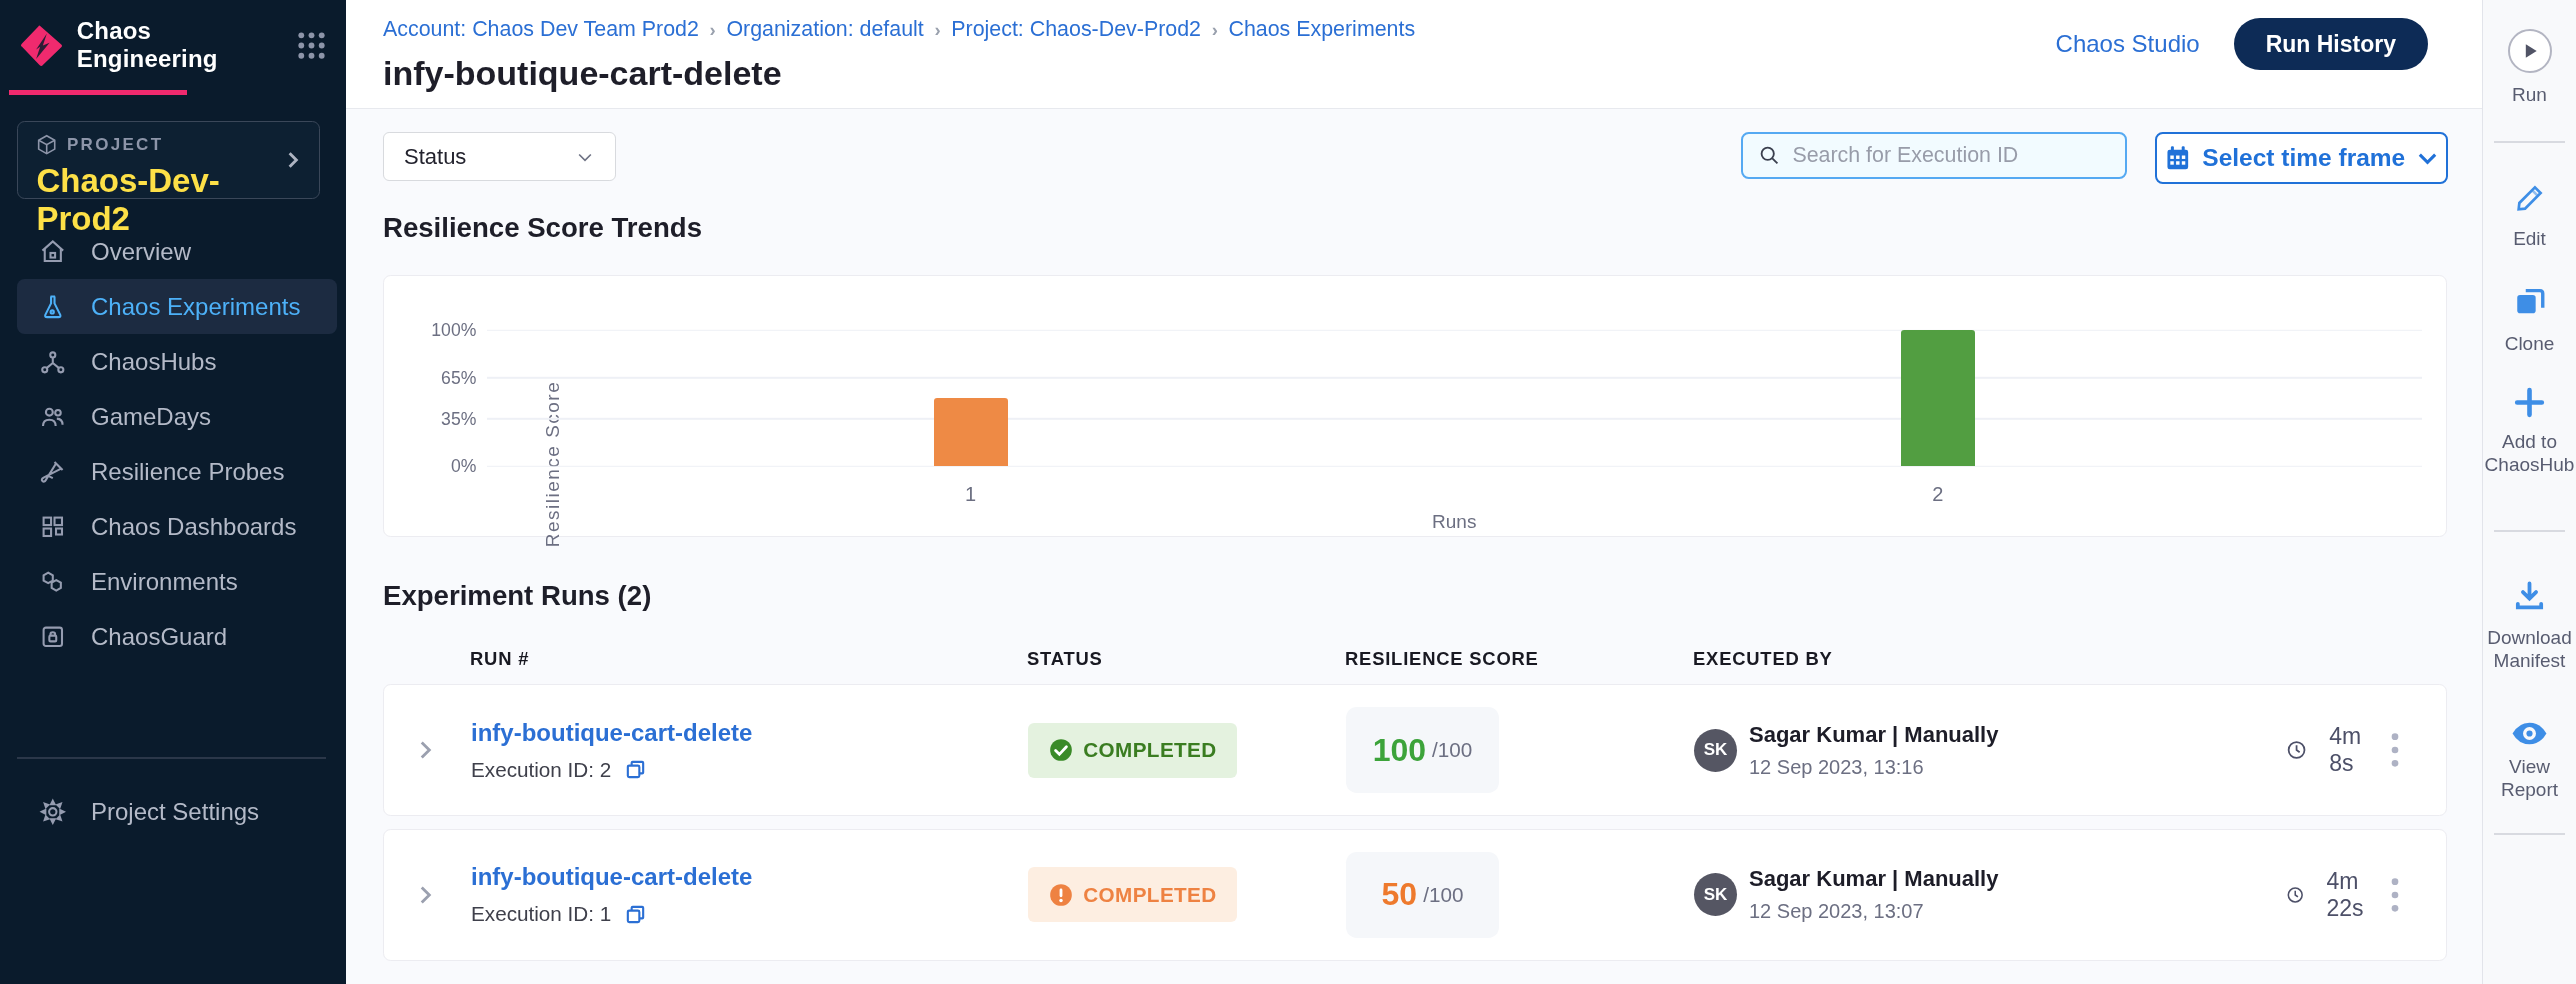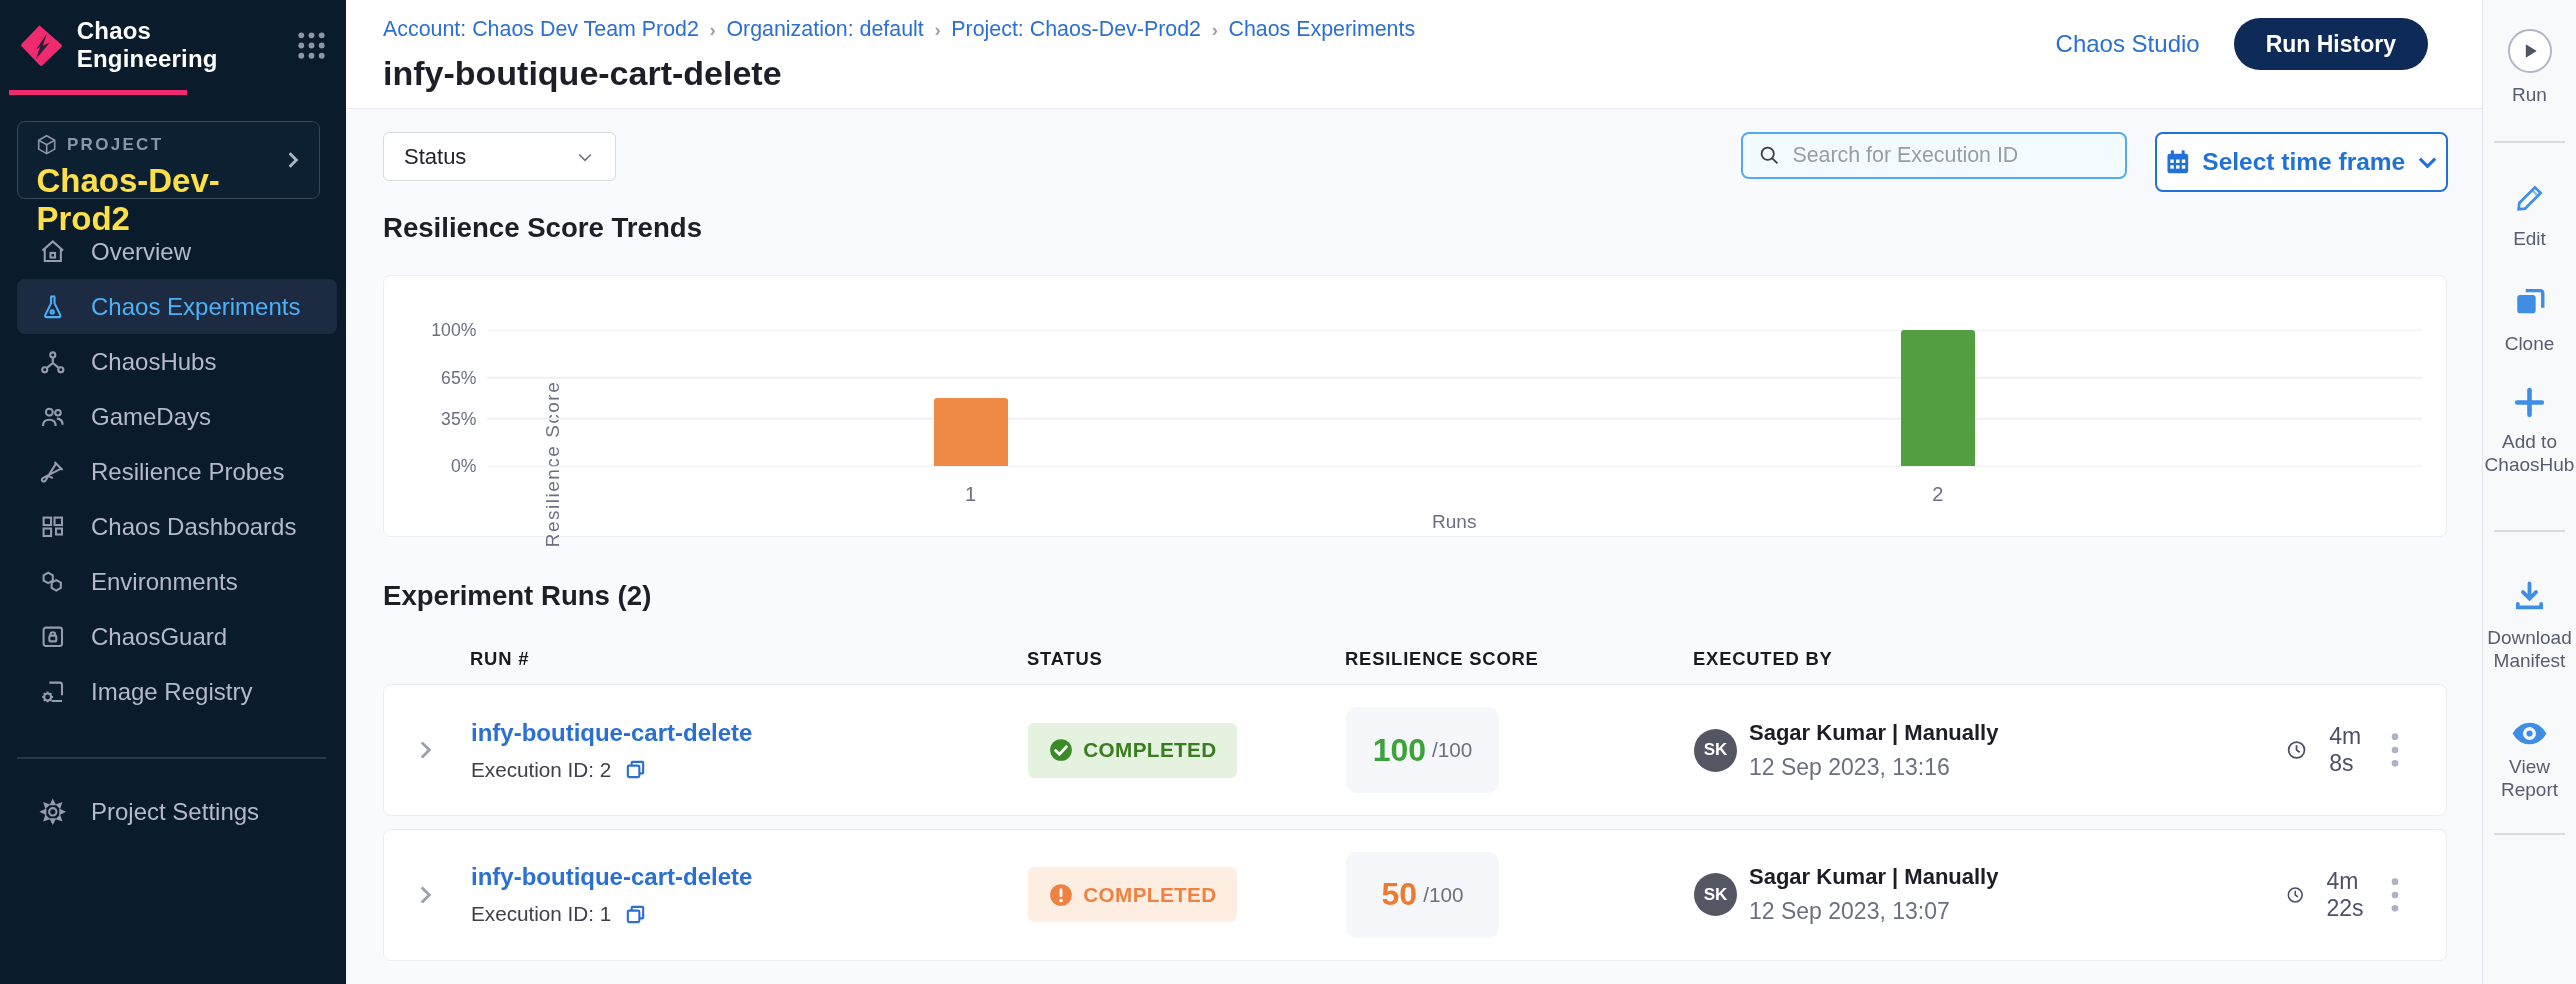--- a/index.html
+++ b/index.html
@@ -60,21 +60,21 @@
   .status-select { position:absolute; left:0; top:0; width:233px; height:49px; background:#fff;
                    border:1.5px solid #d8dade; border-radius:6.1px; display:flex; align-items:center;
                    justify-content:space-between; padding:0 20px; font-size:22px; color:#23232e; cursor:pointer; }
   .status-select .chev { color:#6e7284; }
   .toolbar-right { position:absolute; right:0; top:0; display:flex; gap:27.6px;justify-content:space-between; }
   .search-box { width:386px; height:47px; background:#f2fbff; border:2.3px solid #55a9f2; border-radius:7.7px;
                 display:flex; align-items:center; padding:0 13.8px; }
   .search-box input { border:none; outline:none; background:transparent; font-size:21.4px; color:#23232e;
                       margin-left:10.7px; width:306px; font-family:"Liberation Sans",sans-serif; }
   .search-box input::placeholder { color:#989ca9; }
-  .timeframe-btn { width:293px; height:60px; background:#fff; border:2.3px solid #2071d8; border-radius:7.7px;
+  .timeframe-btn { width:293px; height:52px; background:#fff; border:2.3px solid #2071d8; border-radius:7.7px;
                    display:flex; align-items:center; justify-content:center; gap:10.7px;
                    color:#2071d8; font-size:24.5px; font-weight:700; cursor:pointer; }
 
   .section-title { font-size:27.6px; font-weight:700; color:#1e1e29; }
   #trends-title { margin-top:3.1px; }
 
   .chart-card { position:relative; margin-top:31px; width:2064px; height:262px; background:#fff;
                 border:1.5px solid #ececf1; border-radius:7.7px; }
   .ylabel { position:absolute; left:-49px; top:123px; transform:rotate(-90deg); transform-origin:center;
             font-size:19px; color:#6c6f82; letter-spacing:1.5px; width:230px; text-align:center; }
@@ -105,21 +105,21 @@
   .score-box { width:153px; height:86px; background:#f5f7fa; border-radius:10.7px; display:flex;
                align-items:center; justify-content:center; gap:6.1px; }
   .score-num { font-size:32px; font-weight:700; }
   .score-num.good { color:#3ca33a; }
   .score-num.warn { color:#ee7a2d; }
   .score-total { font-size:20.7px; color:#6c6f82; }
   .exec-by { display:flex; align-items:center; gap:12px; }
   .avatar { width:43px; height:43px; border-radius:50%; background:#555663; color:#fff; font-size:17px;
             font-weight:700; display:flex; align-items:center; justify-content:center; }
   .exec-name { font-size:22px; font-weight:700; color:#1d1d28; }
-  .exec-date { font-size:23px; color:#6c6f82; margin-top:7.7px; }
+  .exec-date { font-size:20px; color:#6c6f82; margin-top:7.7px; }
   .duration { display:flex; align-items:center; gap:22px; color:#4d5068; font-size:23px; padding-left:48px; }
   .kebab { color:#aeb2c4; cursor:pointer; display:flex; justify-content:flex-start; padding-left:1.5px; }
 </style>
 </head>
 <body>
 
 <div id="app">
 
   <nav id="sidebar">
     <div class="side-head">
@@ -231,31 +231,20 @@
       <div class="nav-item">
         <span class="nicon">
           <svg width="27.6" height="27.6" viewBox="0 0 24 24" fill="none" stroke="currentColor" stroke-width="1.8">
               <rect x="4" y="4" width="16" height="16" rx="2"></rect>
               <rect x="9" y="11" width="6" height="5" rx="1"></rect>
               <path d="M10 11 V9.5 Q10 8 12 8 Q14 8 14 9.5 V11"></path>
             </svg>
         </span>
         <span>ChaosGuard</span>
       </div>
-      <div class="nav-item">
-        <span class="nicon">
-          <svg width="27.6" height="27.6" viewBox="0 0 24 24" fill="none" stroke="currentColor" stroke-width="1.8">
-              <path d="M9 4 H18 Q20 4 20 6 V15"></path>
-              <path d="M20 20 H11"></path>
-              <circle cx="7.5" cy="16.5" r="3"></circle>
-              <path d="M7.5 11.8 V13.5 M7.5 19.5 V21.2 M2.8 16.5 H4.5 M10.5 16.5 H12.2 M4.2 13.2 L5.4 14.4 M9.6 18.6 L10.8 19.8 M4.2 19.8 L5.4 18.6 M9.6 14.4 L10.8 13.2"></path>
-            </svg>
-        </span>
-        <span>Image Registry</span>
-      </div>
     </div>
 
     <div class="side-divider"></div>
 
     <div class="nav-footer">
       <div class="nav-item">
         <span class="nicon">
           <svg width="27.6" height="27.6" viewBox="0 0 24 24" fill="none" stroke="currentColor" stroke-width="1.8">
               <circle cx="12" cy="12" r="3.2"></circle>
               <path d="M12 2.5 L13.5 5.5 H10.5 Z M12 21.5 L10.5 18.5 H13.5 Z M2.5 12 L5.5 10.5 V13.5 Z M21.5 12 L18.5 13.5 V10.5 Z M5 5 L8 6 L6 8 Z M19 5 L18 8 L16 6 Z M5 19 L6 16 L8 18 Z M19 19 L16 18 L18 16 Z"></path>

